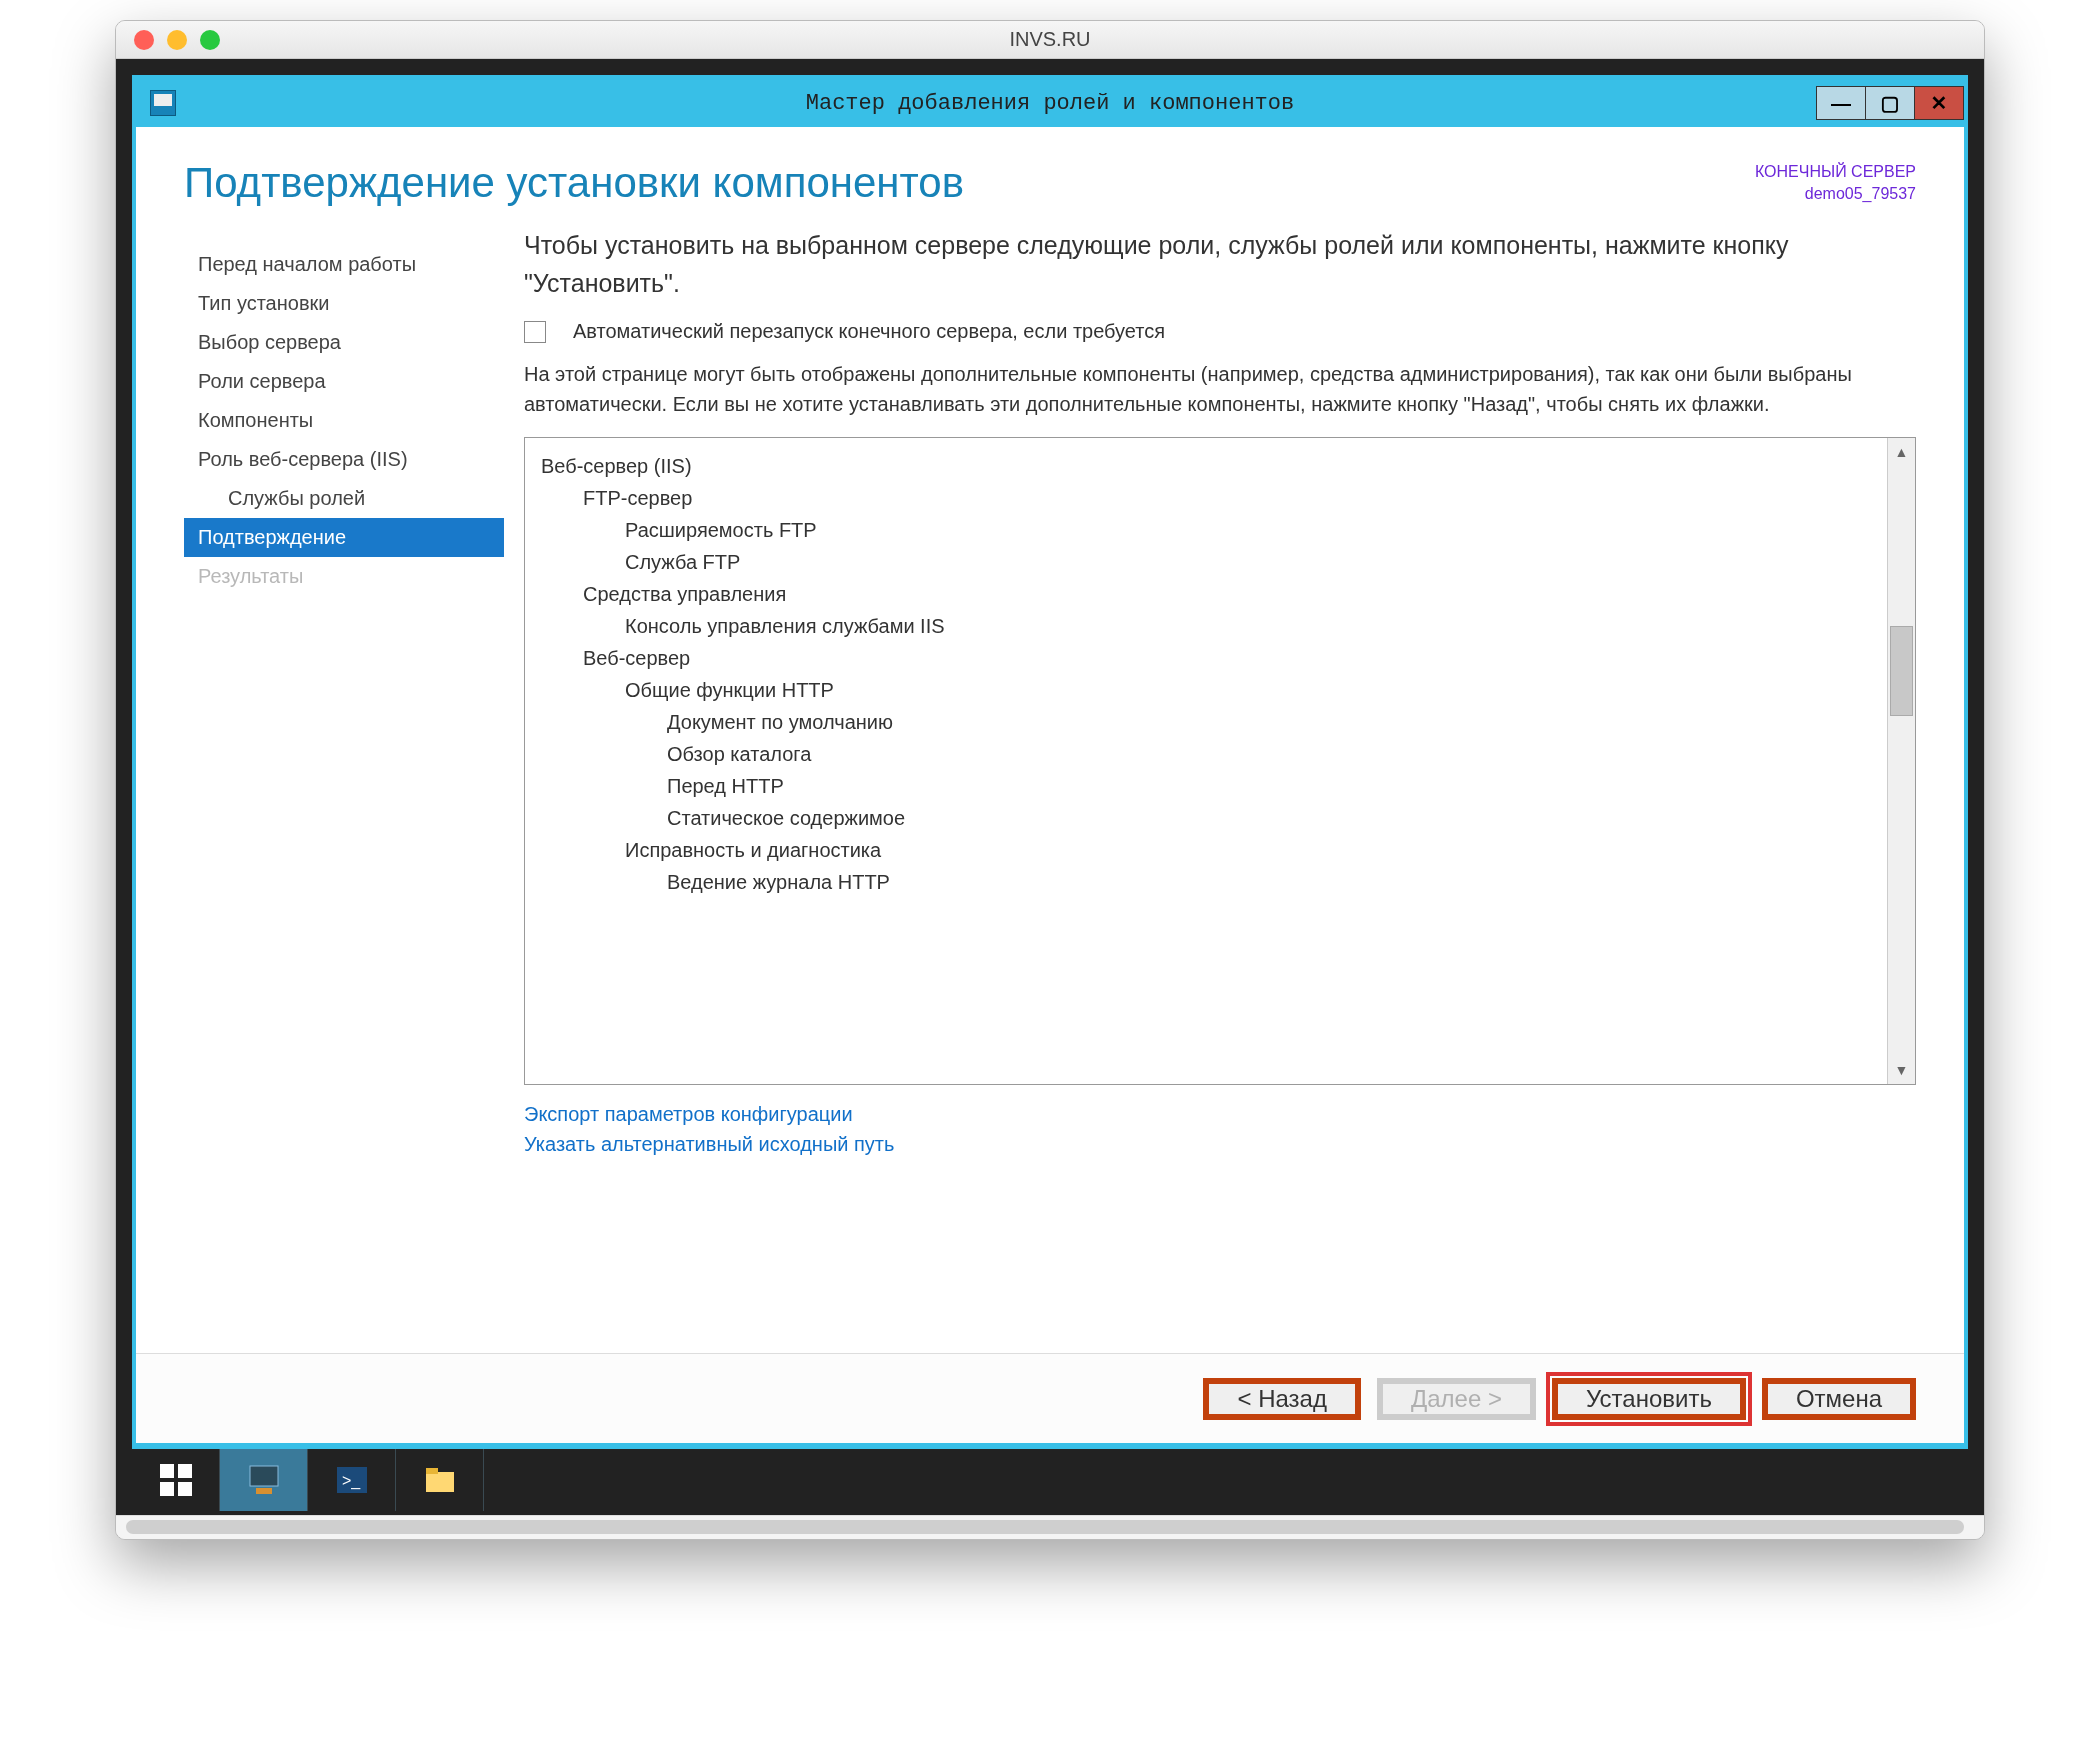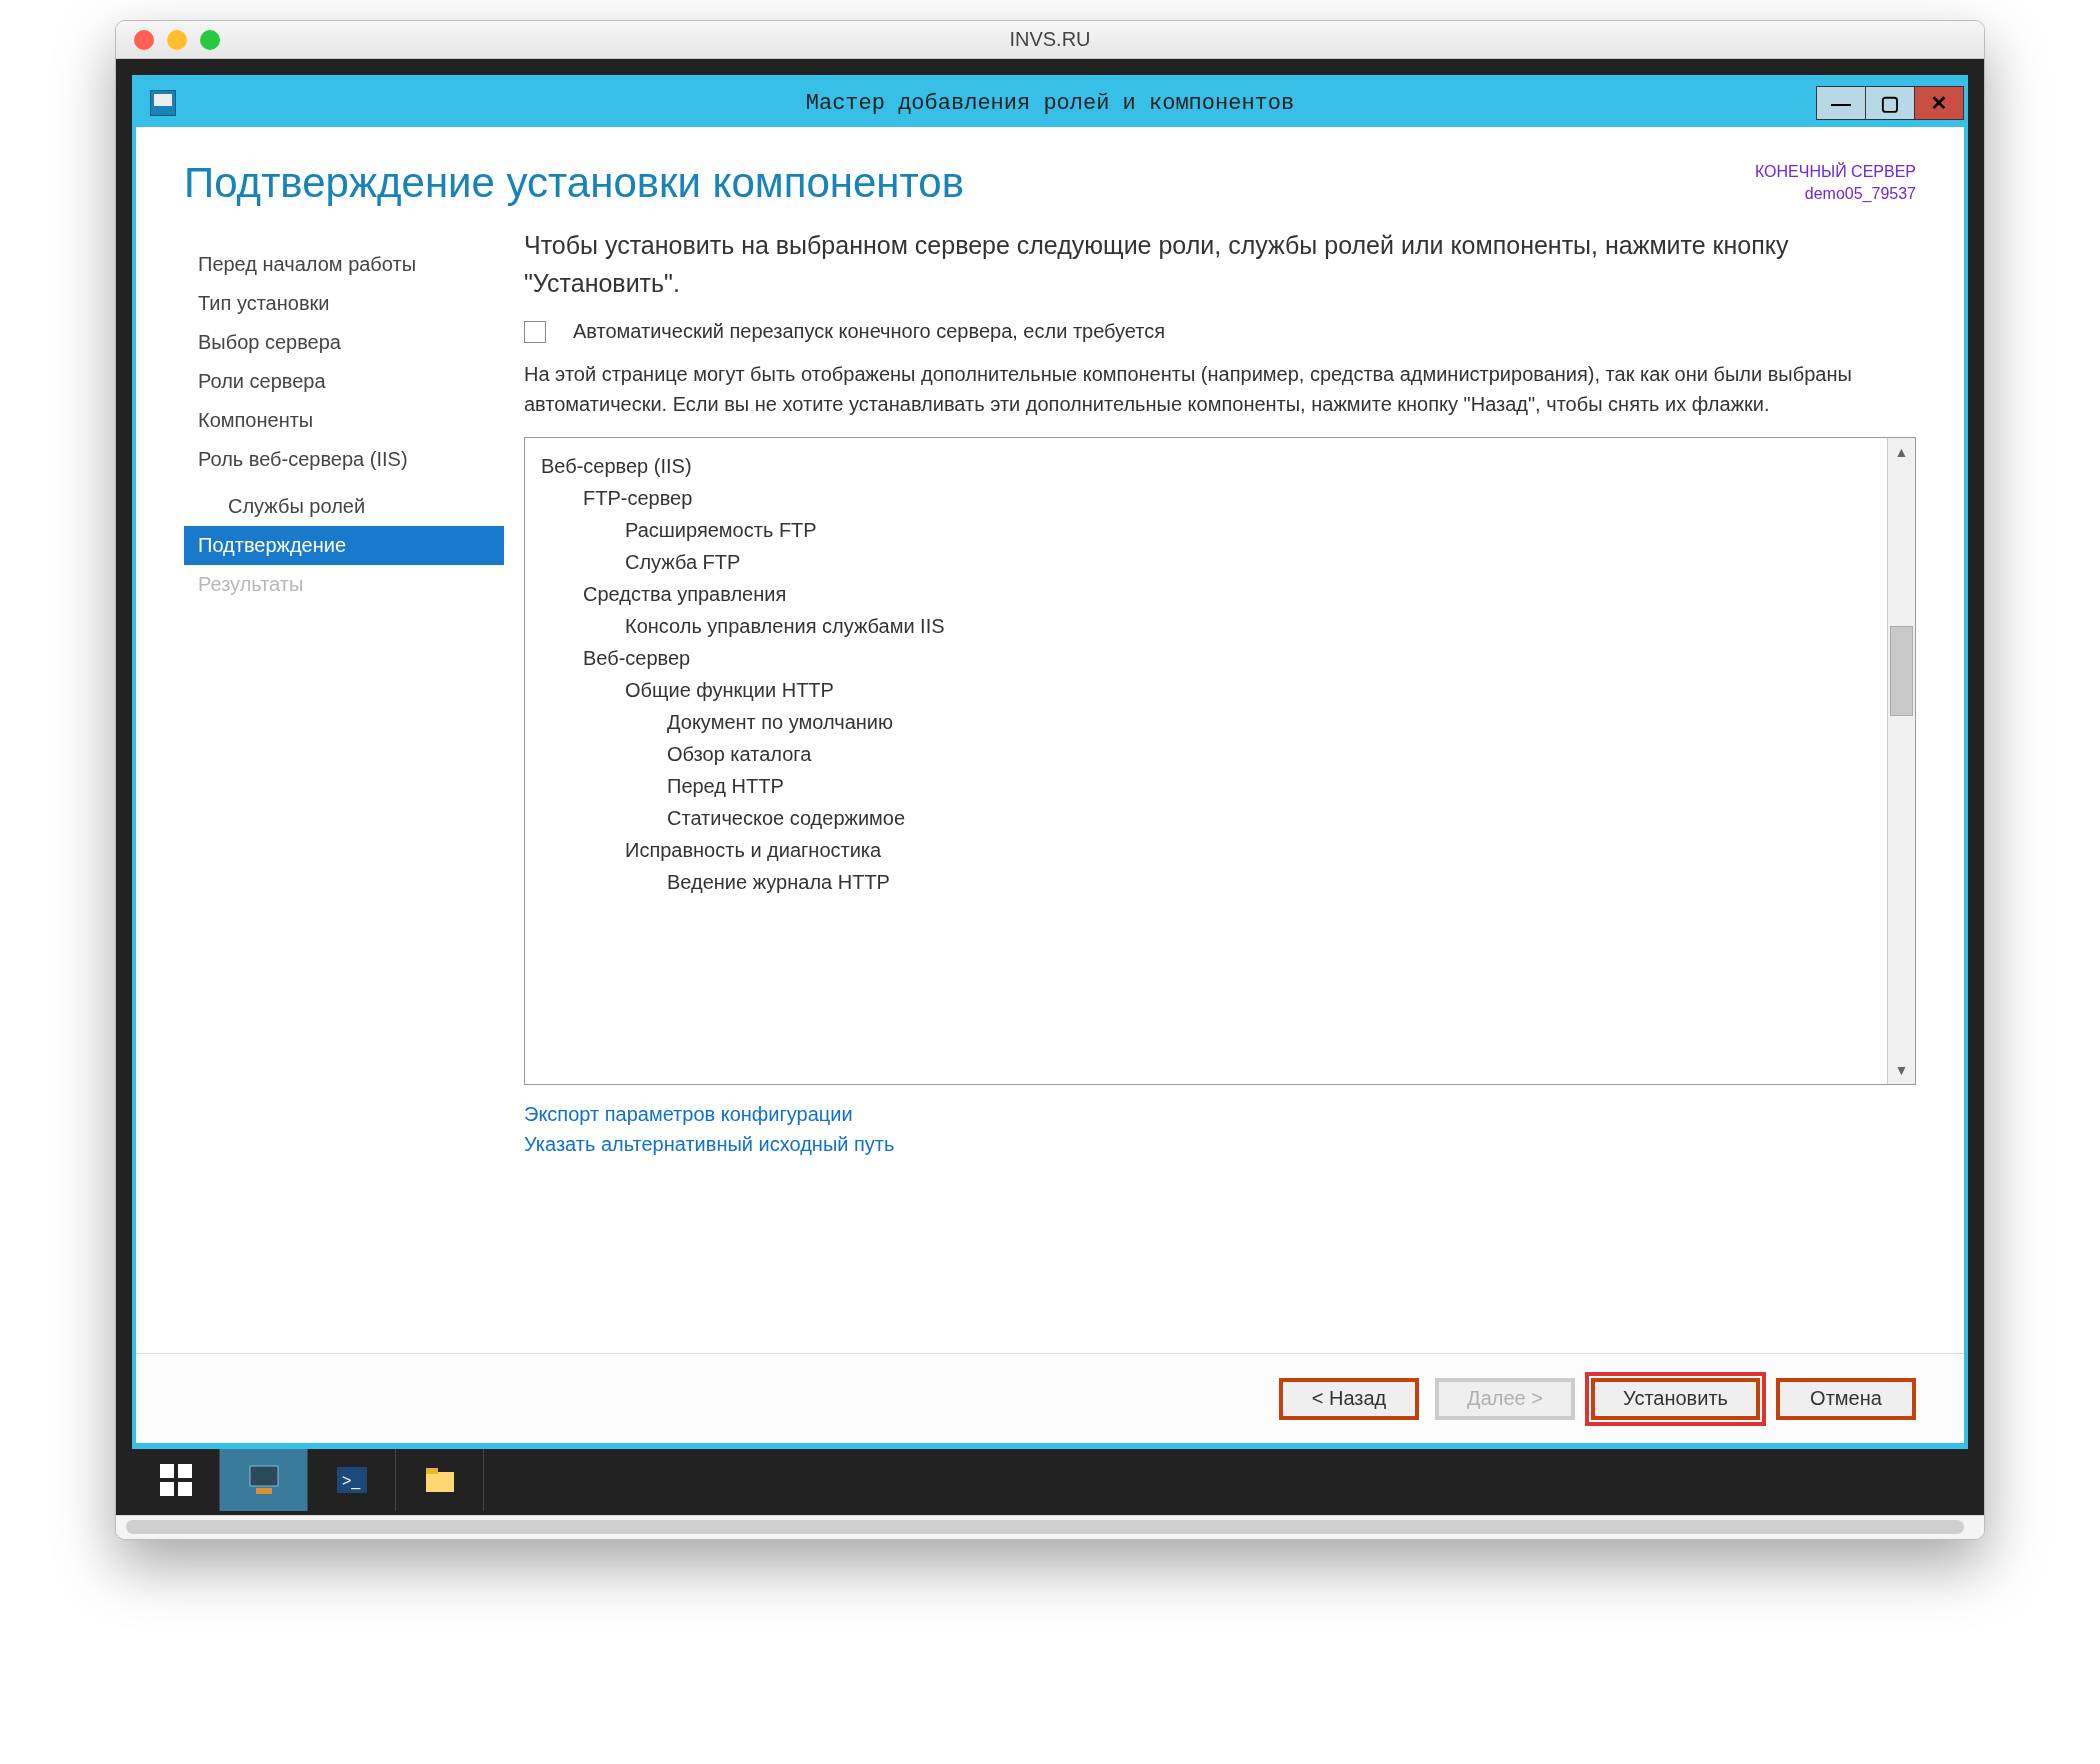--- a/index.html
+++ b/index.html
@@ -19,42 +19,42 @@
 .wiz-icon::after { content:""; position:absolute; left:3px; top:3px; width:18px; height:12px; background:#eee; }
 .wiz-btns { margin-left:auto; display:flex; }
 .wiz-btn { width:50px; height:34px; background:#b8d8e5; border:1px solid #333; display:flex; align-items:center; justify-content:center; font-weight:bold; font-size:20px; margin-left:-1px; }
 .wiz-btn.close { background:#c94f43; }
 .wiz-header { padding:32px 48px 10px 48px; display:flex; justify-content:space-between; align-items:center; }
 .wiz-heading { color:#1783b8; font-size:42px; font-weight:300; }
 .wiz-target { text-align:right; font-size:16px; color:#6d28d9; line-height:1.4; }
 .wiz-body { flex:1; display:flex; padding:10px 48px 0 48px; gap:20px; overflow:hidden; }
 .wiz-nav { width:320px; padding-top:18px; }
 .wiz-nav-item { padding:8px 14px; font-size:20px; color:#444; cursor:pointer; }
-.wiz-nav-item.sub { padding-left:44px;margin-top:8px; }
+.wiz-nav-item.sub { padding-left:44px; }
 .wiz-nav-item.active { background:#1979ca; color:#fff; }
 .wiz-nav-item.disabled { color:#b8b8b8; }
 .wiz-main { flex:1; display:flex; flex-direction:column; overflow:hidden; }
 .wiz-intro { font-size:25px; color:#333; line-height:1.5; margin-bottom:18px; }
 .wiz-check { display:flex; align-items:center; gap:27px; margin-bottom:16px; font-size:20px; color:#333; }
 .checkbox { width:22px; height:22px; border:1px solid #888; background:#fff; }
 .wiz-note { font-size:20px; color:#333; line-height:1.5; margin-bottom:18px; }
 .wiz-listbox { border:1px solid #999; height:648px; display:flex; overflow:hidden; }
 .wiz-list-content { flex:1; padding:12px 16px; font-size:20px; color:#333; line-height:1.6; overflow:hidden; }
 .wiz-list-content .l1 { padding-left:0; }
 .wiz-list-content .l2 { padding-left:42px; }
 .wiz-list-content .l3 { padding-left:84px; }
 .wiz-list-content .l4 { padding-left:126px; }
 .wiz-scroll { width:28px; background:#f0f0f0; border-left:1px solid #ccc; display:flex; flex-direction:column; }
 .wiz-scroll-arrow { height:28px; background:#f0f0f0; display:flex; align-items:center; justify-content:center; font-size:14px; color:#666; }
 .wiz-scroll-track { flex:1; position:relative; }
 .wiz-scroll-thumb { position:absolute; left:2px; right:2px; top:160px; height:90px; background:#c8c8c8; border:1px solid #aaa; }
 .wiz-links { margin-top:14px; font-size:20px; line-height:1.5; }
 .wiz-links a { color:#1170c9; text-decoration:none; cursor:pointer; }
 .wiz-footer { height:90px; border-top:1px solid #ddd; display:flex; align-items:center; justify-content:flex-end; gap:16px; padding:0 48px; background:#fcfcfc; }
-.wiz-button { min-width:140px; height:42px; padding:0 28px; font-size:20px; background:#efefef; border:4px solid #c2410c; color:#333; cursor:pointer; }
+.wiz-button { min-width:140px; height:42px; padding:0 28px; font-size:24px; background:#efefef; border:6px solid #c2410c; color:#333; cursor:pointer; }
 .wiz-button.disabled { color:#b0b0b0; border-color:#ccc; }
 .wiz-button.primary { outline:4px solid #d33; outline-offset:2px; }
 .taskbar { height:64px; background:#222; margin:0 16px 4px 16px; display:flex; border-top:2px solid #38bfe7; }
 .task-item { width:88px; height:62px; border-right:1px solid #3a4a52; display:flex; align-items:center; justify-content:center; }
 .task-item.active { background:#3a7a9a; }
 .task-icon { width:36px; height:36px; }
 .mac-scrollbar { height:24px; background:#f4f4f4; border-top:1px solid #ddd; position:relative; }
 .mac-scrollthumb { position:absolute; left:10px; right:20px; top:4px; height:14px; background:#cfcfcf; border-radius:7px; }
 </style>
 </head>

